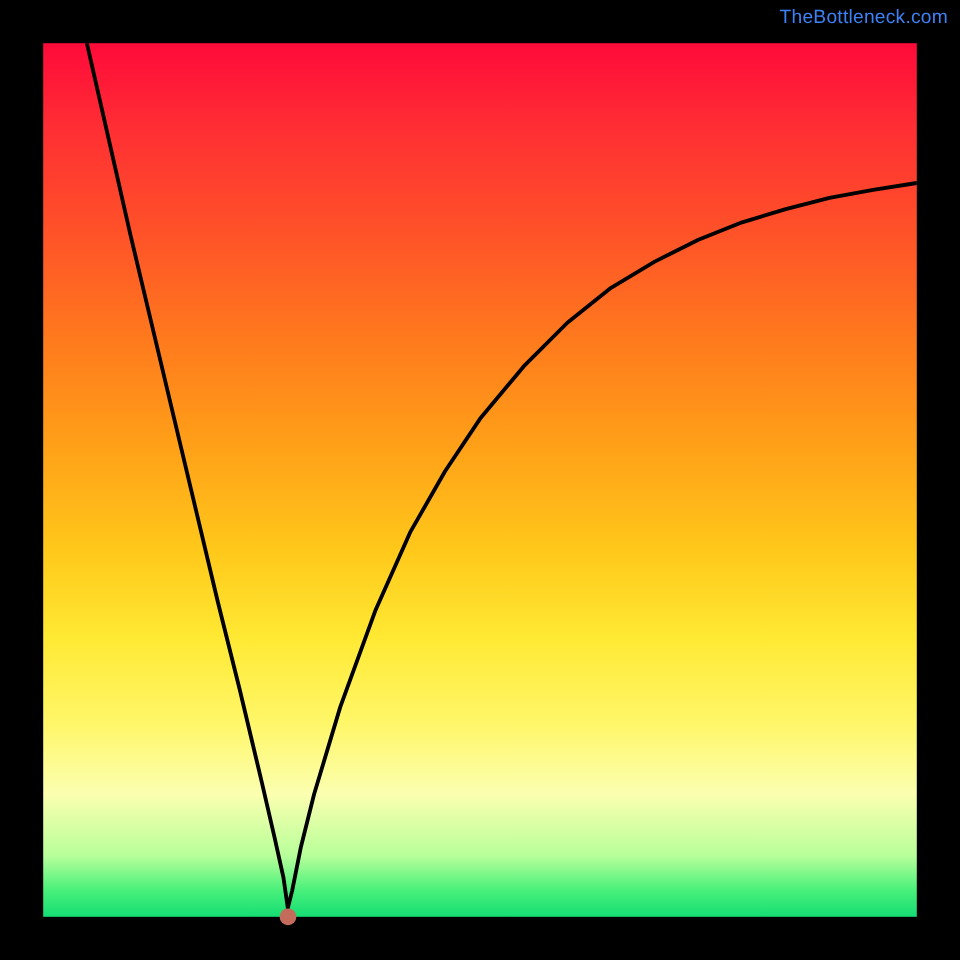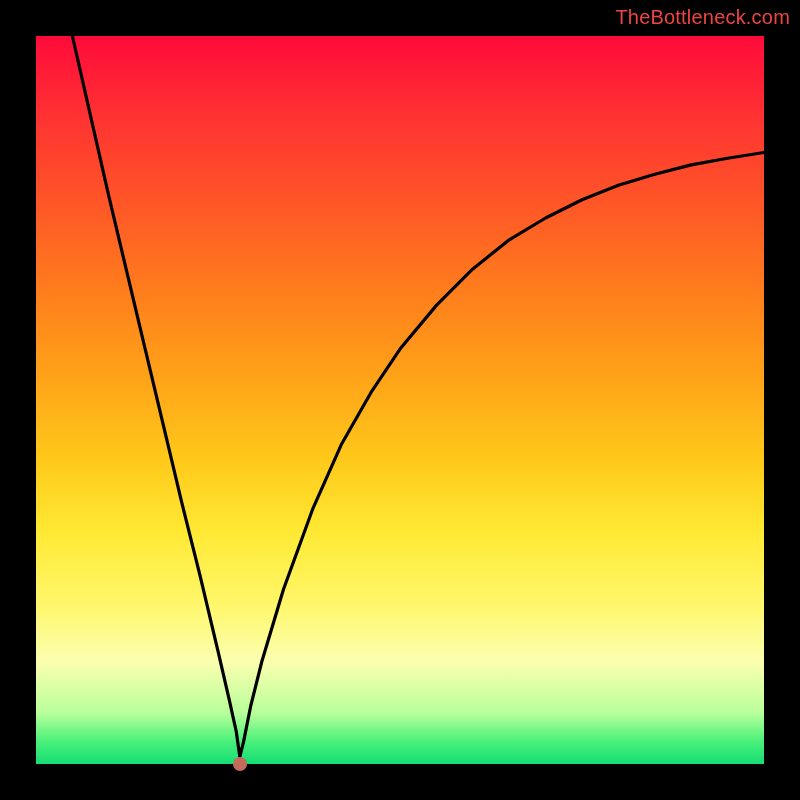--- a/index.html
+++ b/index.html
@@ -53,22 +53,22 @@
     width: 14px;
     height: 14px;
     border-radius: 50%;
     background: #c46b5c;
     transform: translate(-50%, -50%);
   }
   .watermark {
     position: absolute;
     top: 6px;
     right: 10px;
-    color: #ef4444;
-    font-size: 20px;
+    color: #3b82f6;
+    font-size: 16px;
     font-weight: 500;
     letter-spacing: 0.2px;
     user-select: none;
   }
 </style>
 </head>
 <body>
 
 <div class="stage">
 

